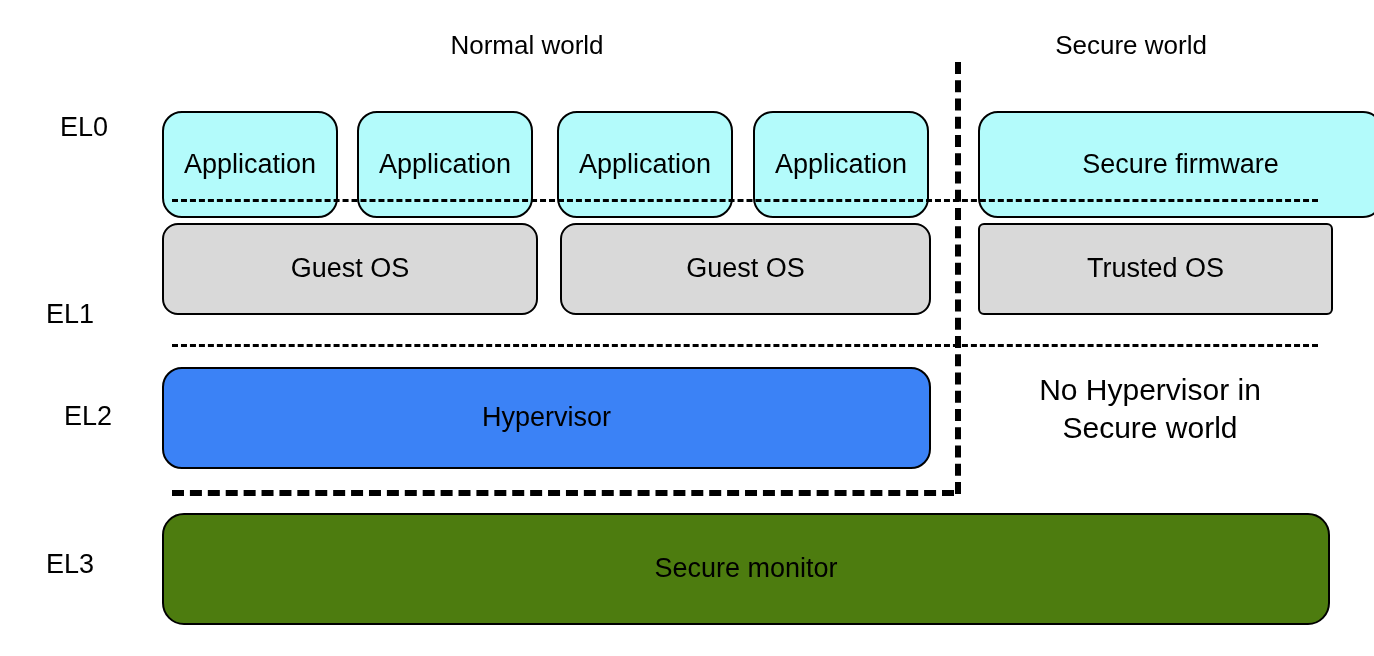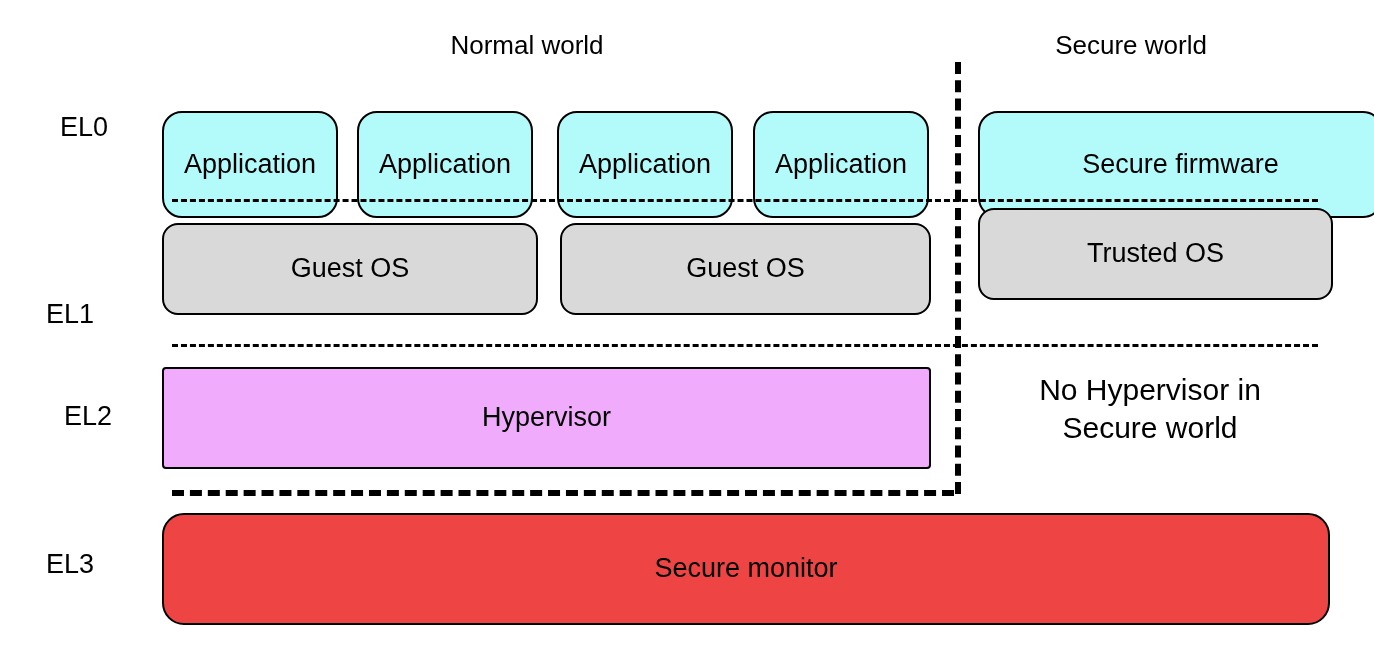--- a/index.html
+++ b/index.html
@@ -49,22 +49,22 @@
     align-items: center;
     justify-content: center;
     font-size: 27px;
     line-height: 1.15;
     color: #000000;
     text-align: center;
     white-space: nowrap;
   }
   .box.app      { background: #b3fbfb; border-radius: 20px; margin-top: 36px; }
   .box.os       { background: #d9d9d9; border-radius: 16px; text-align: center; }
-  .box.hyper    { background: #f0abfc; border-radius: 4px; text-align: center; }
-  .box.monitor  { background: #ef4444; border-radius: 22px; }
+  .box.hyper    { background: #3b82f6; border-radius: 20px; text-align: center; }
+  .box.monitor  { background: #4d7c0f; border-radius: 22px; }
 
   
   .hsep {
     position: absolute;
     height: 0;
     border-top: 3px dashed #000000;
   }
   .hsep.thick {
     border-top-width: 6px;
     border-top-style: dashed;
@@ -106,21 +106,21 @@
   <div class="box app" style="left:557px; top:75px; width:176px; height:107px;">Application</div>
   <div class="box app" style="left:753px; top:75px; width:176px; height:107px;">Application</div>
 
   <div class="box app" style="left:978px; top:75px; width:405px; height:107px;">Secure firmware</div>
 
   <div class="hsep" style="left:172px; top:199px; width:1146px;"></div>
 
   <div class="box os" style="left:162px; top:223px; width:376px; height:92px;">Guest OS</div>
   <div class="box os" style="left:560px; top:223px; width:371px; height:92px;">Guest OS</div>
 
-  <div class="box os" style="left:978px; top:208px; width:355px; height:92px;">Trusted OS</div>
+  <div class="box os" style="left:978px; top:223px; width:355px; height:92px;border-radius:6px;">Trusted OS</div>
 
   <div class="hsep" style="left:172px; top:344px; width:1146px;"></div>
 
   <div class="box hyper" style="left:162px; top:367px; width:769px; height:102px;">Hypervisor</div>
 
   <div class="note" style="left:1150px; top:371px;">No Hypervisor in
 Secure world</div>
 
   <div class="hsep thick" style="left:172px; top:490px; width:782px;"></div>
 

